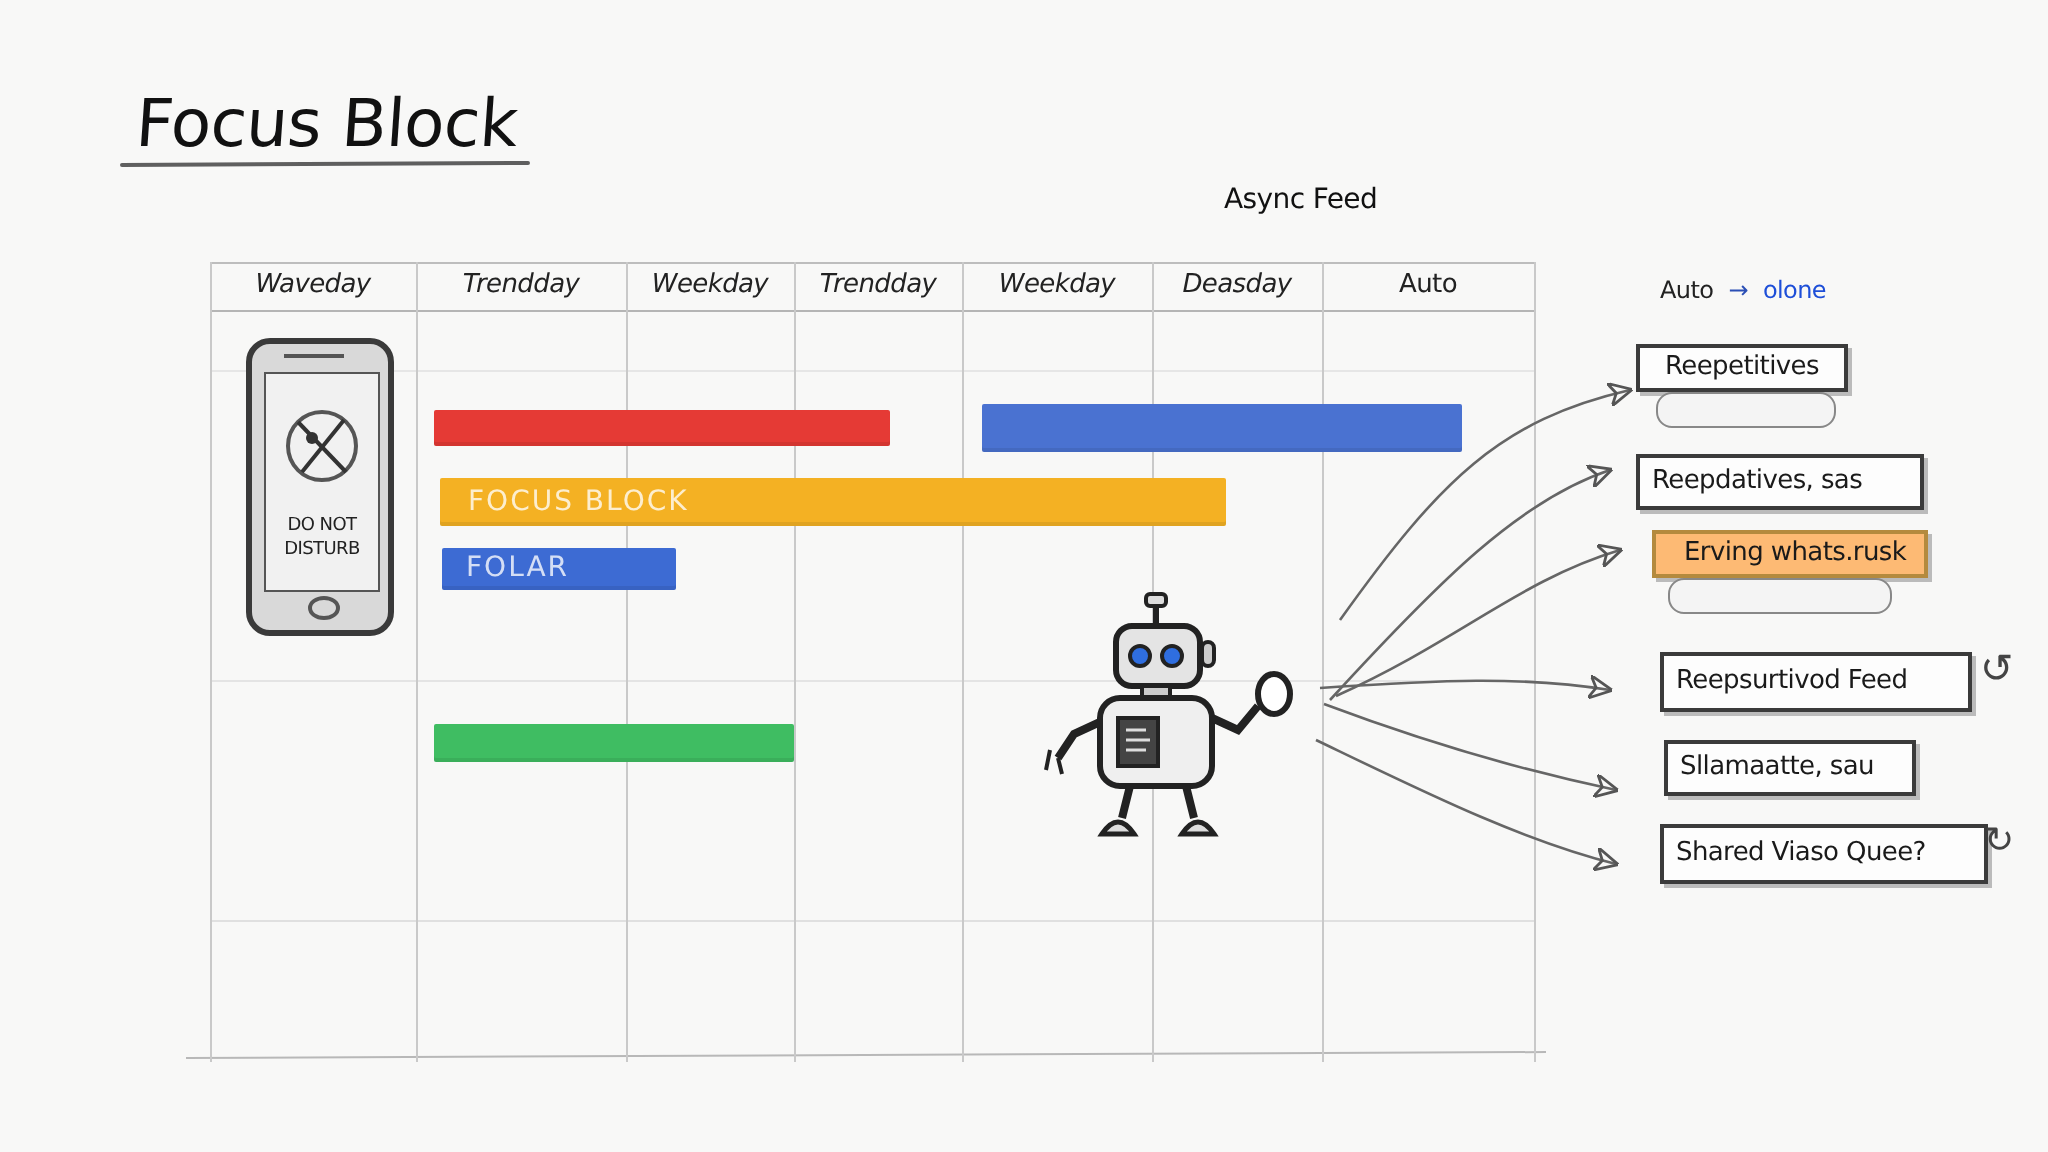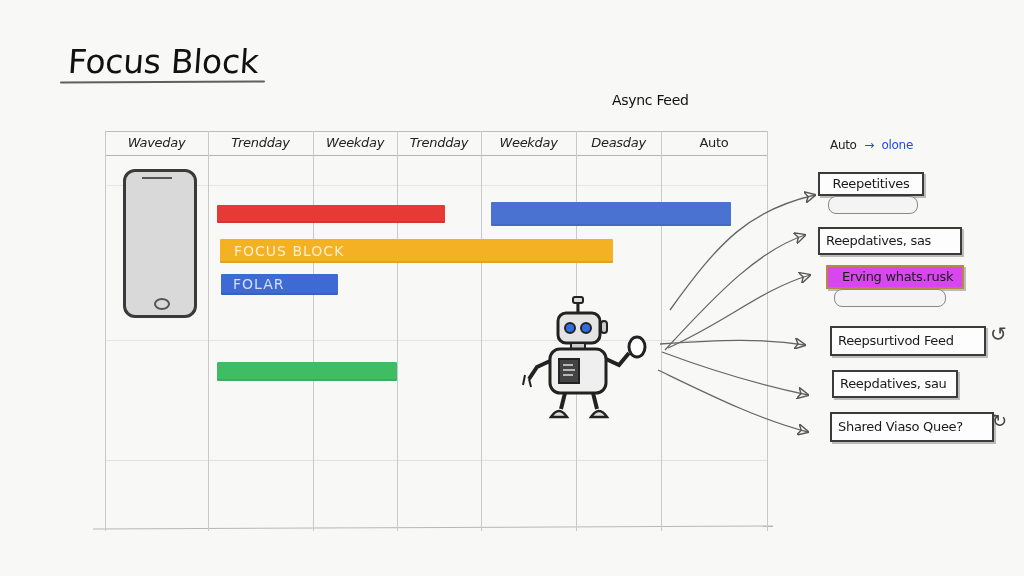--- a/index.html
+++ b/index.html
@@ -18,21 +18,21 @@
   .bar-label { position:absolute; left:14px; top:0; font-size:14px; line-height:20px; color:rgba(255,255,255,.78); letter-spacing:1px; }
   .phone { left:123px; top:169px; width:74px; height:149px; border:3px solid #3a3a3a; border-radius:12px; background:#d9d9d9; box-sizing:border-box; }
   .phone-screen { position:absolute; left:6px; top:14px; width:56px; height:108px; background:#f1f1f1; border:1px solid #555; }
   .phone-btn { position:absolute; left:28px; top:126px; width:12px; height:8px; border:2px solid #555; border-radius:50%; }
   .phone-speaker { position:absolute; left:16px; top:5px; width:30px; height:3px; border-top:2px solid #555; }
   .dnd-text { position:absolute; left:0; top:70px; width:56px; text-align:center; font-size:9px; line-height:12px; color:#222; }
   .feed-hdr { left:830px; top:138px; font-size:12px; color:#222; }
   .feed-hdr .arrow { color:#2b4fb5; margin:0 4px; }
   .feed-hdr .target { color:#1d4ed8; }
   .card { position:absolute; border:2px solid #3b3b3b; background:#fdfdfd; font-size:13px; line-height:20px; padding:0 6px; white-space:nowrap; box-shadow:2px 2px 0 #bbb; }
-  .card.highlight { border-color:#b48a3e; background:#d946ef;padding-left:14px; }
+  .card.highlight { border-color:#b48a3e; background:#fdba74;padding-left:14px; }
   .card-sub { position:absolute; height:16px; border:1px solid #888; border-radius:8px; background:#f4f4f4; }
 </style>
 </head>
 <body>
 
 <div class="abs hand title">Focus Block</div>
 <div class="abs title-underline"></div>
 
 <div class="abs hand feed-title">Async Feed</div>
 
@@ -68,20 +68,32 @@
     <span class="bar-label hand" style="line-height:24px;">FOCUS BLOCK</span>
   </div>
   <div class="bar" style="left:116px;top:143px;width:117px;height:21px;background:#3d6bd3;">
     <span class="bar-label hand" style="line-height:21px;left:12px;">FOLAR</span>
   </div>
   <div class="bar" style="left:112px;top:231px;width:180px;height:19px;background:#3fbd62;"></div>
 </div>
 
 <div class="abs phone">
   <div class="phone-speaker"></div>
+  <div class="phone-screen">
+    <svg width="56" height="60" viewBox="0 0 56 60" style="position:absolute;left:0;top:6px;">
+      <circle cx="28" cy="30" r="17" fill="none" stroke="#555" stroke-width="2"></circle>
+      <line x1="16" y1="18" x2="40" y2="43" stroke="#333" stroke-width="2"></line>
+      <line x1="39" y1="17" x2="18" y2="43" stroke="#333" stroke-width="2"></line>
+      <circle cx="23" cy="26" r="3" fill="#333"></circle>
+    </svg>
+    <div class="dnd-text hand">
+      <div>DO NOT</div>
+      <div>DISTURB</div>
+    </div>
+  </div>
   <div class="phone-btn"></div>
 </div>
 
 <svg class="abs" style="left:515px;top:295px;" width="150" height="130" viewBox="0 0 150 130">
   <line x1="63" y1="18" x2="63" y2="8" stroke="#222" stroke-width="3"></line>
   <rect x="58" y="2" width="10" height="6" rx="2" fill="#ddd" stroke="#222" stroke-width="2"></rect>
   <rect x="43" y="18" width="42" height="30" rx="8" fill="#e4e4e4" stroke="#222" stroke-width="3"></rect>
   <circle cx="55" cy="33" r="5" fill="#2f6ee0" stroke="#222" stroke-width="2"></circle>
   <circle cx="71" cy="33" r="5" fill="#2f6ee0" stroke="#222" stroke-width="2"></circle>
   <rect x="86" y="26" width="6" height="12" rx="3" fill="#ccc" stroke="#222" stroke-width="2"></rect>
@@ -136,19 +148,19 @@
   <span>Erving whats.rusk</span>
 </div>
 <div class="card-sub" style="left:834px;top:289px;width:110px;"></div>
 
 <div class="card hand" style="left:830px;top:326px;width:140px;height:26px;line-height:26px;">
   <span>Reepsurtivod Feed</span>
 </div>
 <div class="abs" style="left:990px;top:322px;font-size:20px;color:#444;">↺</div>
 
 <div class="card hand" style="left:832px;top:370px;width:110px;height:24px;line-height:24px;">
-  <span>Reepdatives, sau</span>
+  <span>Sllamaatte, sau</span>
 </div>
 
 <div class="card hand" style="left:830px;top:412px;width:148px;height:26px;line-height:26px;">
   <span>Shared Viaso  Quee?</span>
 </div>
 <div class="abs" style="left:992px;top:410px;font-size:18px;color:#444;">↻</div>
 
 </body></html>

